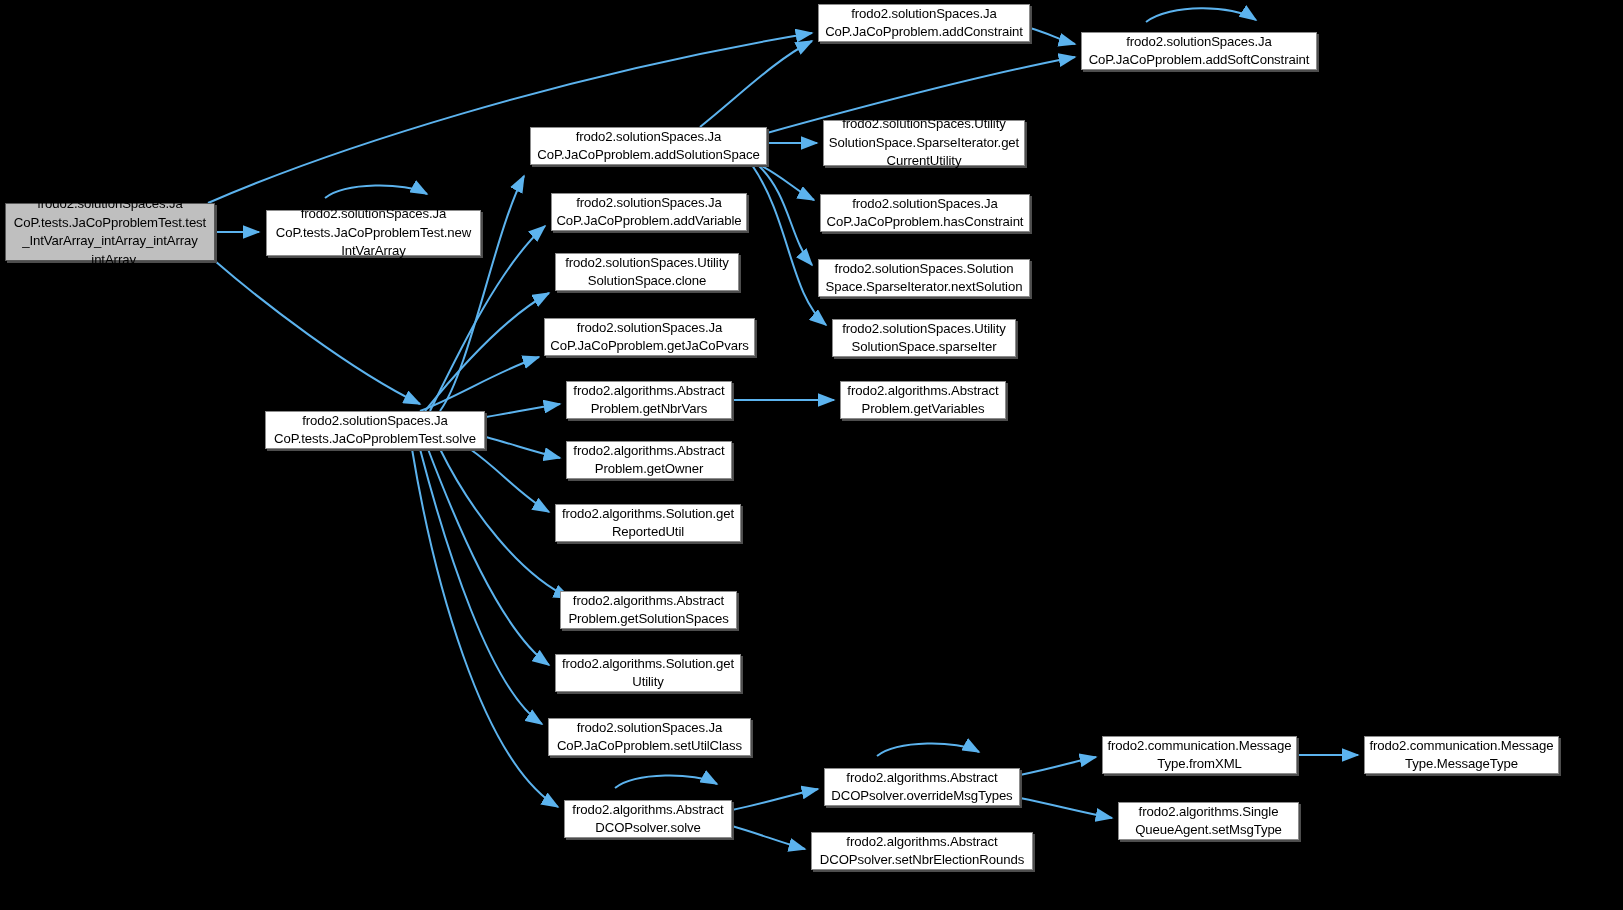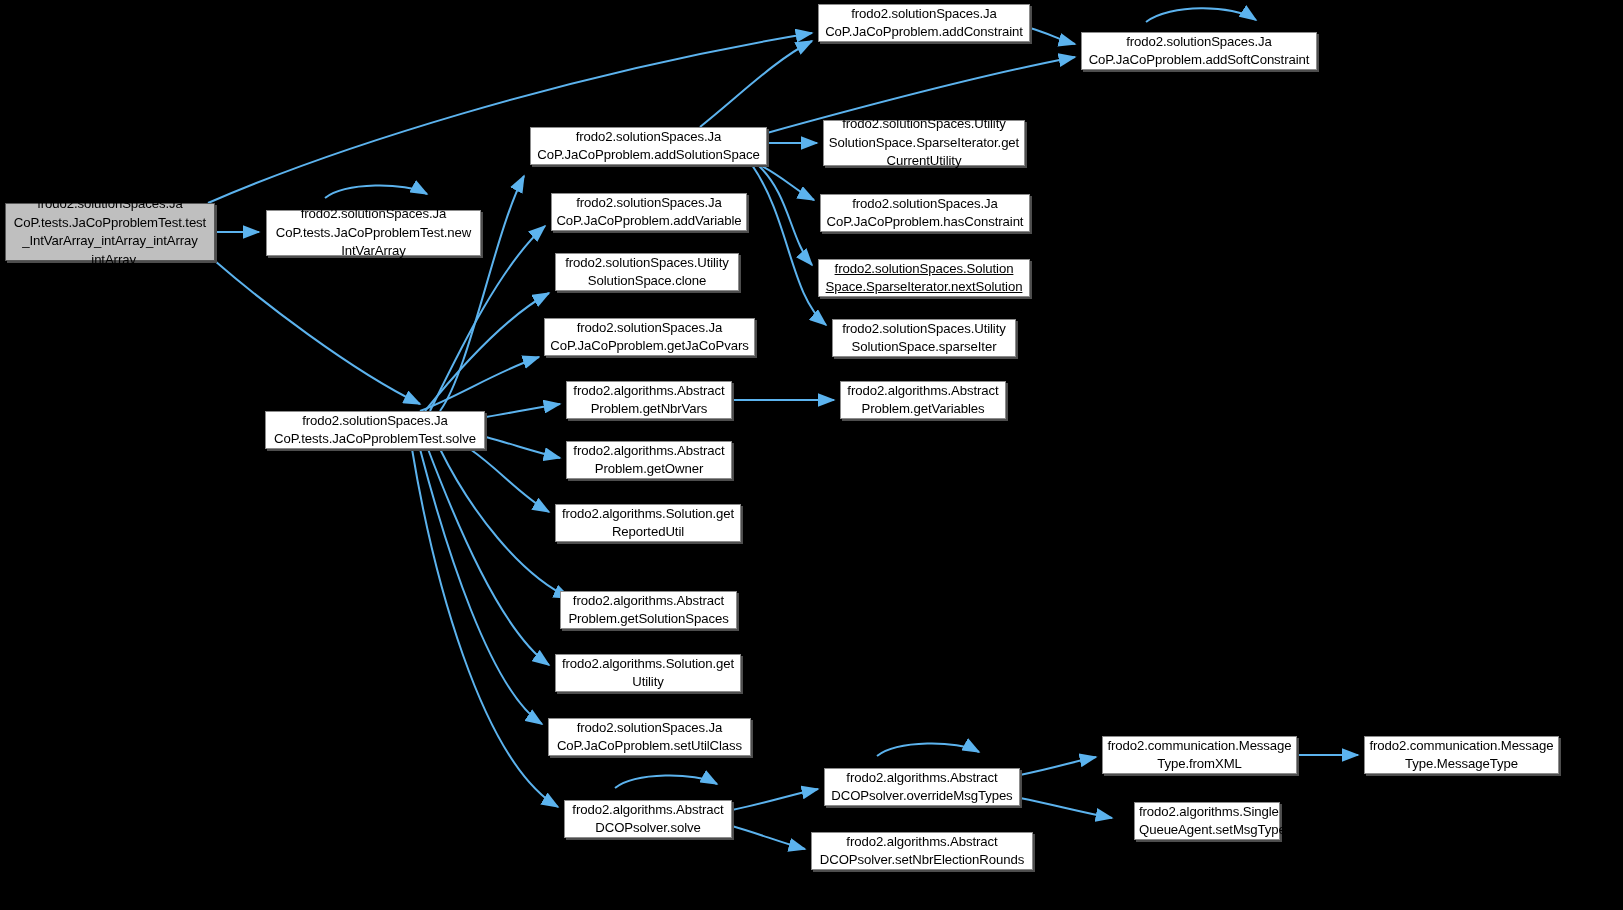--- a/index.html
+++ b/index.html
@@ -126,32 +126,32 @@
 CoP.JaCoPproblem.setUtilClass</span></div>
       <div class="node" style="left: 564px; top: 800px; width: 168px; height: 38px;"><span>frodo2.algorithms.Abstract
 DCOPsolver.solve</span></div>
       <div class="node" style="left: 818px; top: 4px; width: 212px; height: 38px;"><span>frodo2.solutionSpaces.Ja
 CoP.JaCoPproblem.addConstraint</span></div>
       <div class="node" style="left: 823px; top: 120px; width: 202px; height: 46px;"><span>frodo2.solutionSpaces.Utility
 SolutionSpace.SparseIterator.get
 CurrentUtility</span></div>
       <div class="node" style="left: 820px; top: 194px; width: 210px; height: 38px;"><span>frodo2.solutionSpaces.Ja
 CoP.JaCoPproblem.hasConstraint</span></div>
-      <div class="node" style="left: 818px; top: 259px; width: 212px; height: 38px; text-decoration: underline;"><span>frodo2.solutionSpaces.Solution
+      <div class="node" style="left: 818px; top: 259px; width: 212px; height: 38px;"><span>frodo2.solutionSpaces.Solution
 Space.SparseIterator.nextSolution</span></div>
       <div class="node" style="left: 832px; top: 319px; width: 184px; height: 38px;"><span>frodo2.solutionSpaces.Utility
 SolutionSpace.sparseIter</span></div>
       <div class="node" style="left: 840px; top: 381px; width: 166px; height: 38px;"><span>frodo2.algorithms.Abstract
 Problem.getVariables</span></div>
       <div class="node" style="left: 824px; top: 768px; width: 196px; height: 38px;"><span>frodo2.algorithms.Abstract
 DCOPsolver.overrideMsgTypes</span></div>
       <div class="node" style="left: 811px; top: 832px; width: 222px; height: 38px;"><span>frodo2.algorithms.Abstract
 DCOPsolver.setNbrElectionRounds</span></div>
       <div class="node" style="left: 1081px; top: 32px; width: 236px; height: 38px;"><span>frodo2.solutionSpaces.Ja
 CoP.JaCoPproblem.addSoftConstraint</span></div>
       <div class="node" style="left: 1102px; top: 736px; width: 195px; height: 38px;"><span>frodo2.communication.Message
 Type.fromXML</span></div>
-      <div class="node" style="left: 1118px; top: 802px; width: 146px; height: 38px; margin-left: 16px;"><span>frodo2.algorithms.Single
+      <div class="node" style="left: 1118px; top: 802px; width: 181px; height: 38px;"><span>frodo2.algorithms.Single
 QueueAgent.setMsgType</span></div>
       <div class="node" style="left: 1364px; top: 736px; width: 195px; height: 38px;"><span>frodo2.communication.Message
 Type.MessageType</span></div>
     </div>
 </div>
 
 </body></html>

